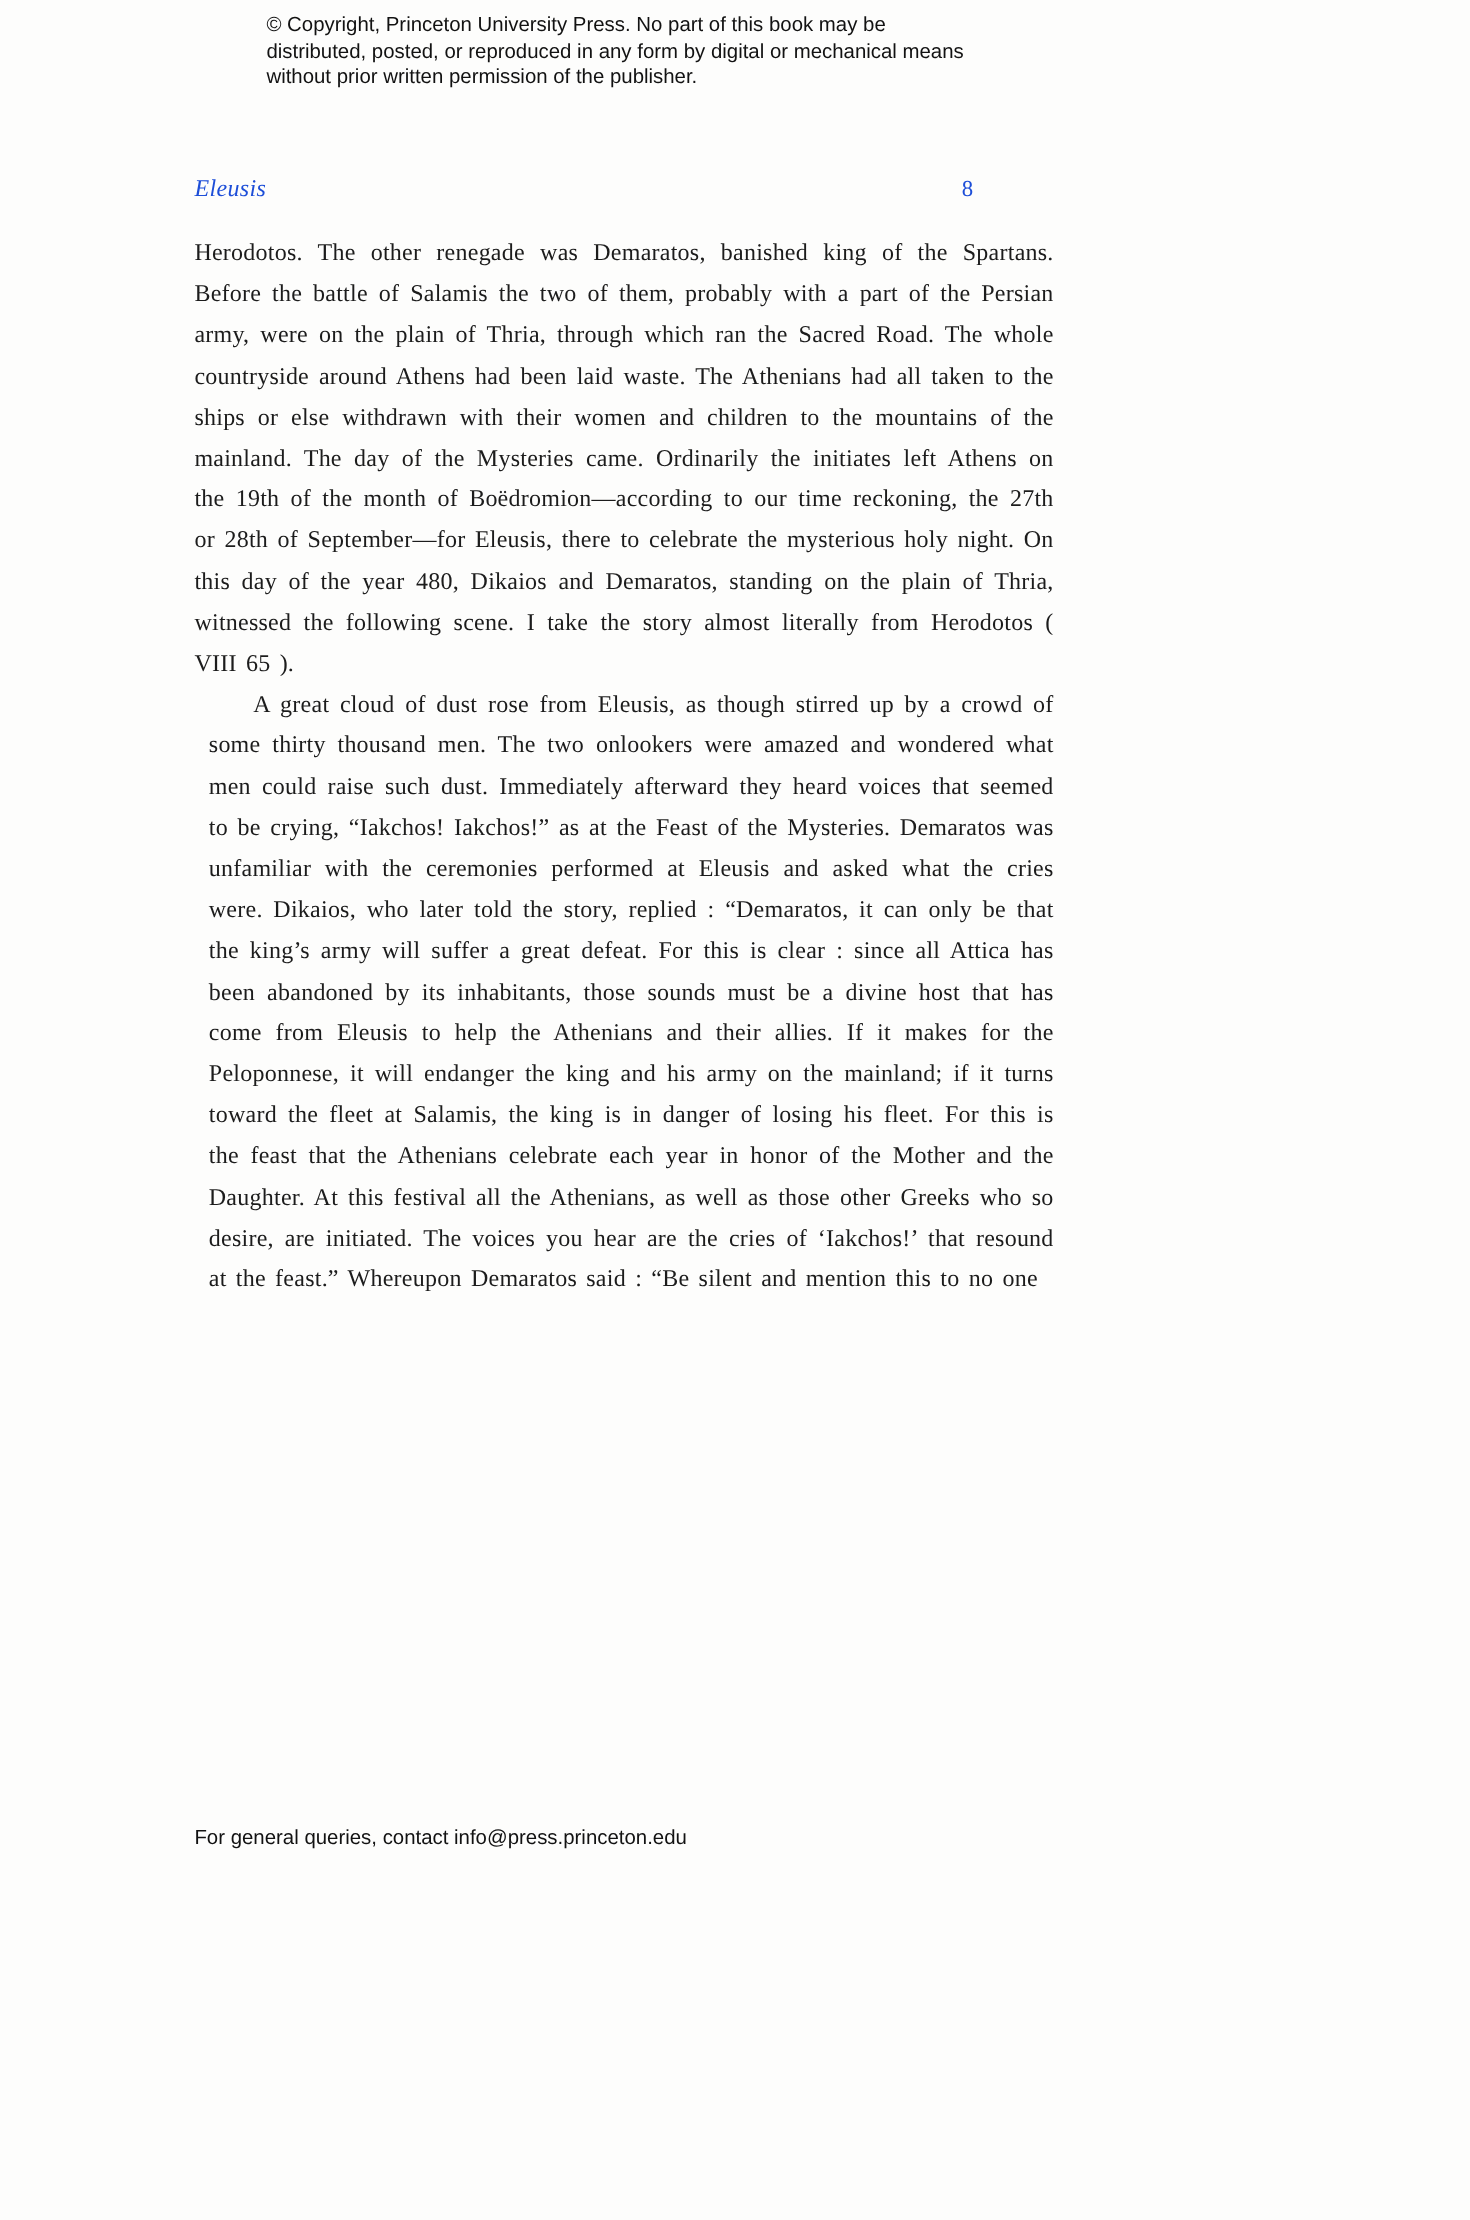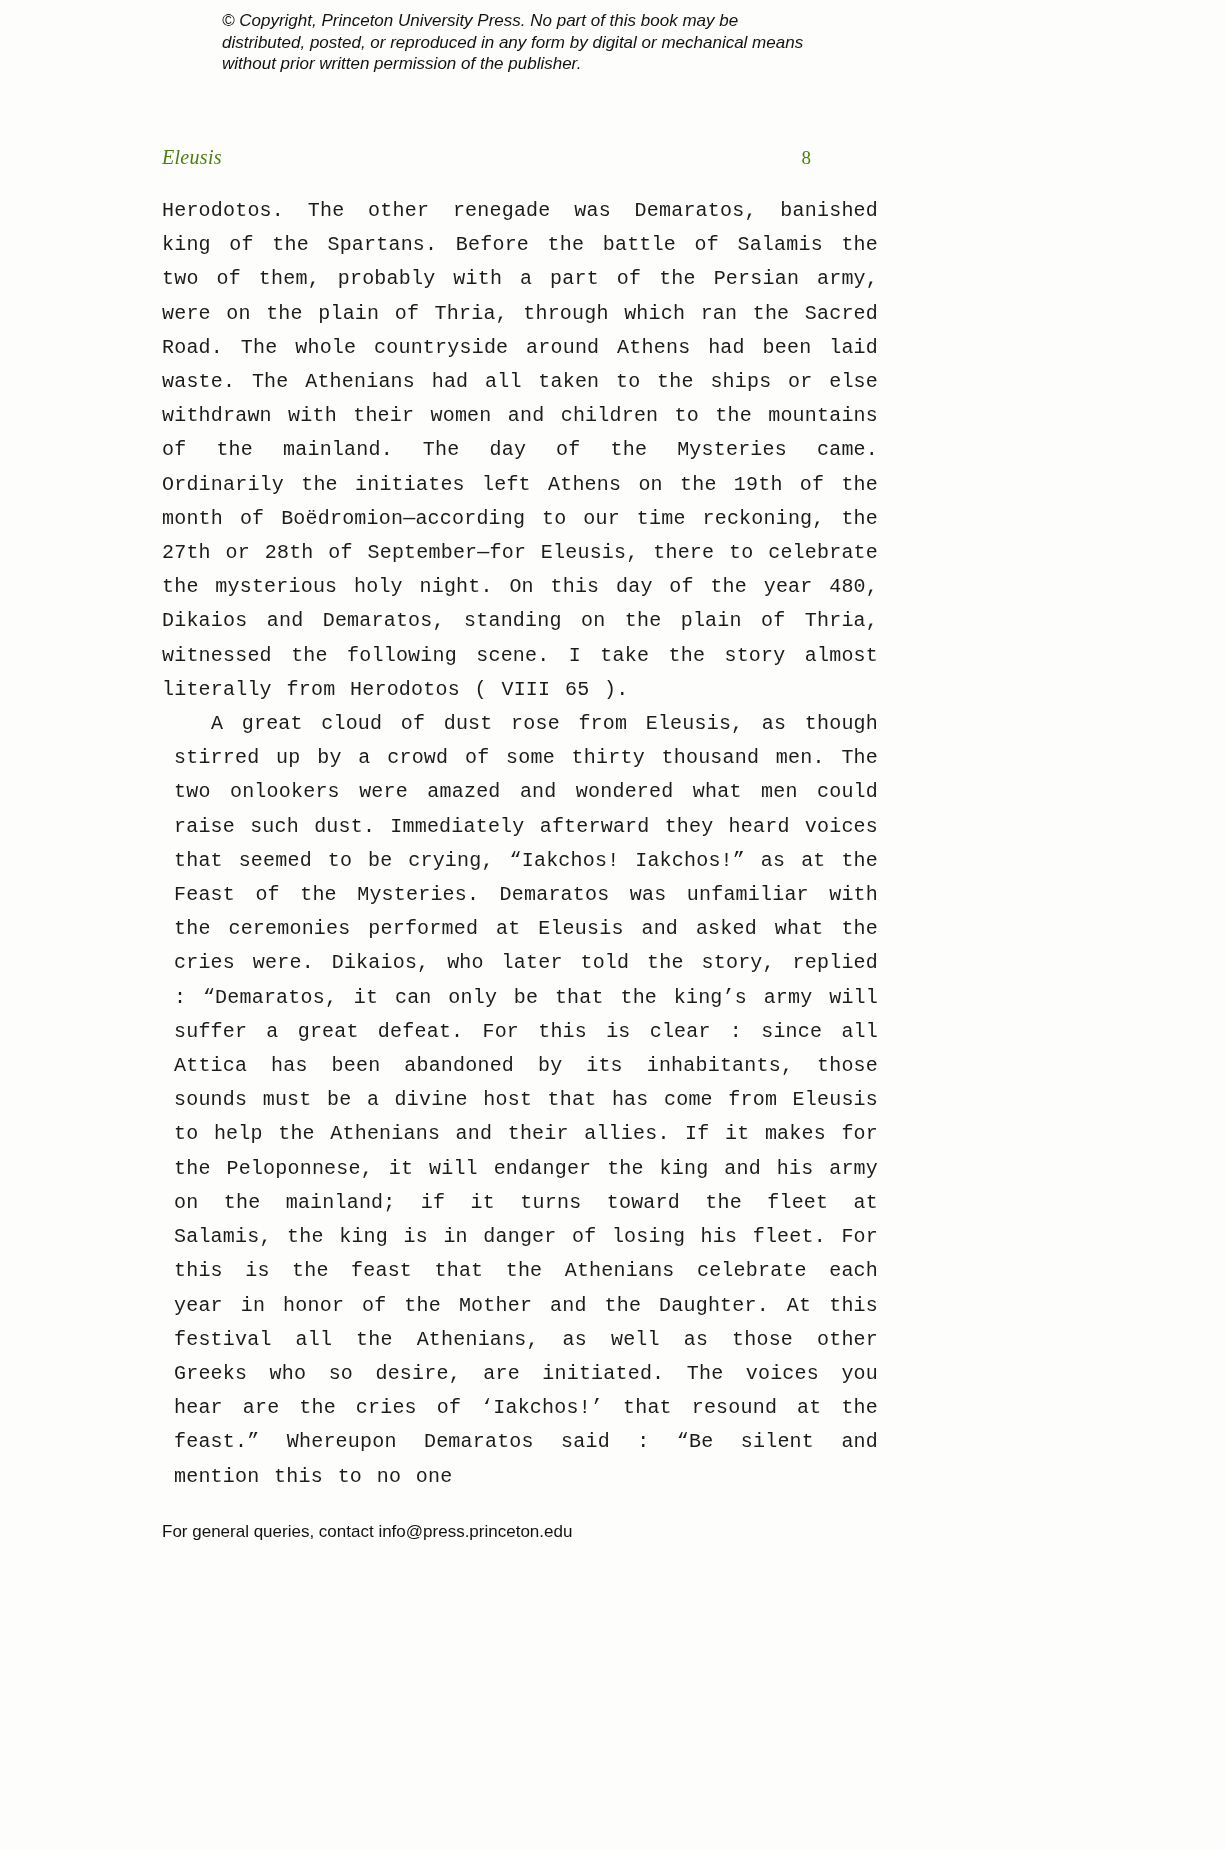--- a/index.html
+++ b/index.html
@@ -15,48 +15,47 @@
   }
   .copyright {
     position: absolute;
     left: 222px;
     top: 10px;
     width: 598px;
     font-family: "Liberation Sans", sans-serif;
     font-size: 17px;
     line-height: 21.5px;
     color: #121212;
-    font-style: italic;
   }
   .running-header {
     position: absolute;
     left: 162px;
     top: 146px;
     width: 716px;
     display: flex;
     justify-content: space-between;
     align-items: baseline;
     font-size: 20px;
-    color: #4d7c0f;
+    color: #1d4ed8;
   }
   .book-title { font-style: italic; letter-spacing: 0.3px; }
   .page-number { margin-right: 67px; font-size: 19px; }
   .body-text {
     position: absolute;
     left: 162px;
     top: 194px;
     width: 716px;
     font-size: 20px;
     line-height: 34.2px;
     text-align: justify;
     letter-spacing: 0.2px;
     word-spacing: 2.5px;
     color: #1c1c1c;
   }
-  .para { margin: 0; font-family: Liberation Mono, monospace; }
+  .para { margin: 0; }
   .para.indented { text-indent: 37px; margin-left: 12px; }
   .footer {
     position: absolute;
     left: 162px;
     top: 1522px;
     width: 716px;
     text-align: left;
     font-family: "Liberation Sans", sans-serif;
     font-size: 17px;
     color: #121212;

